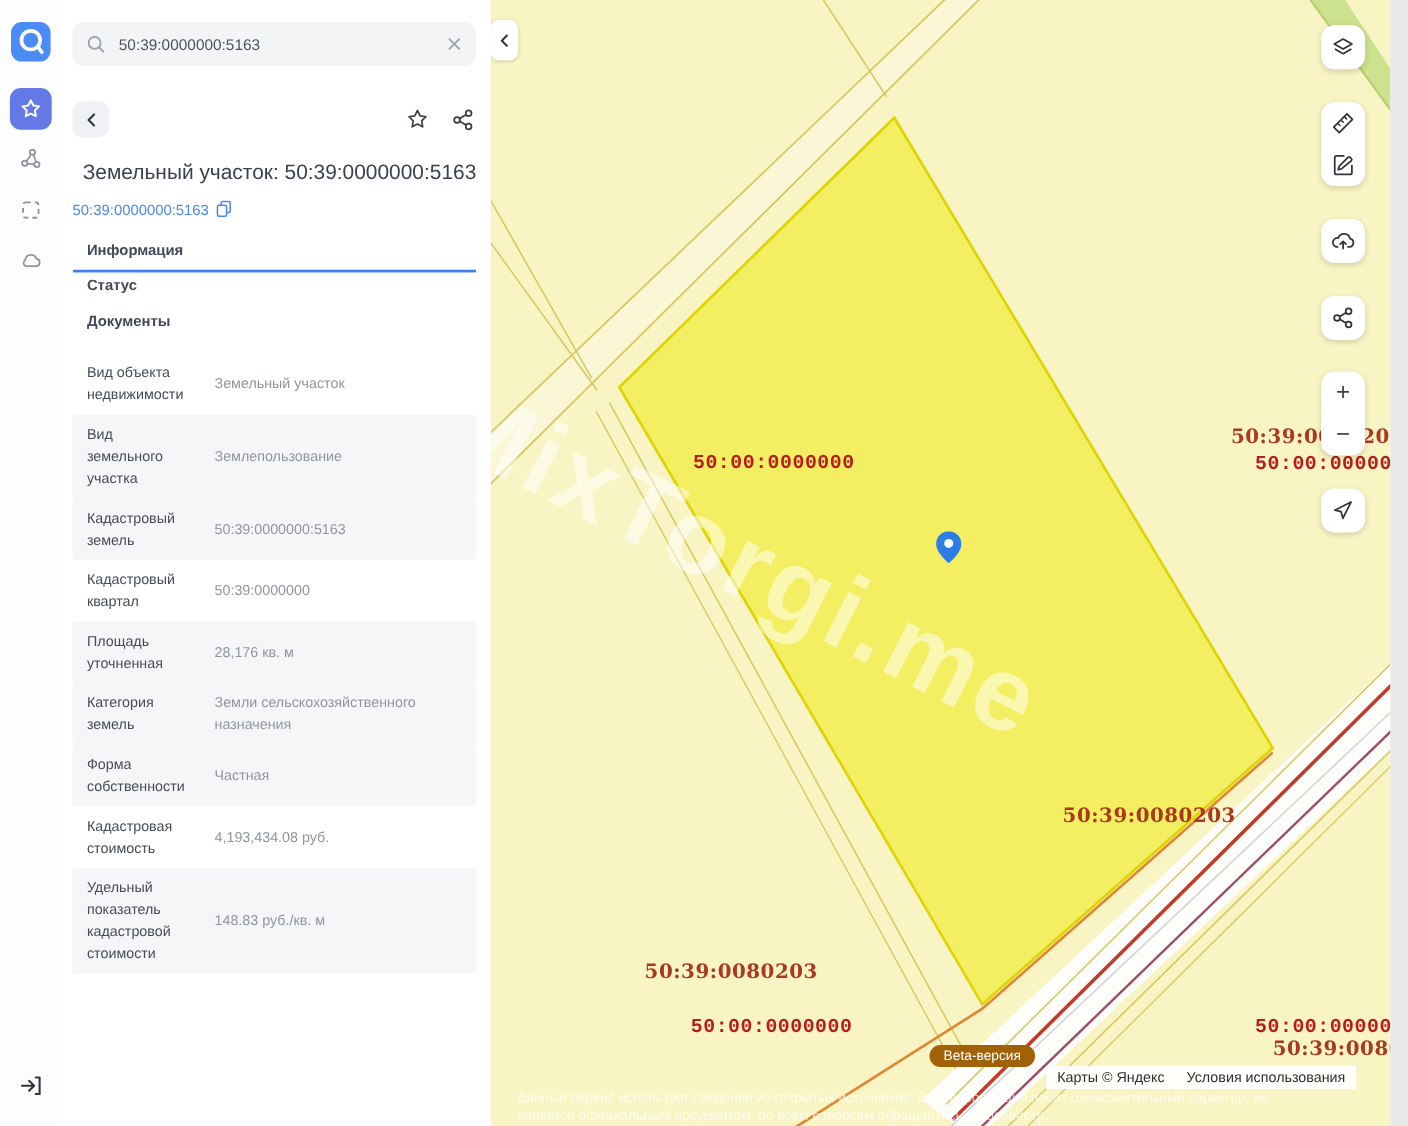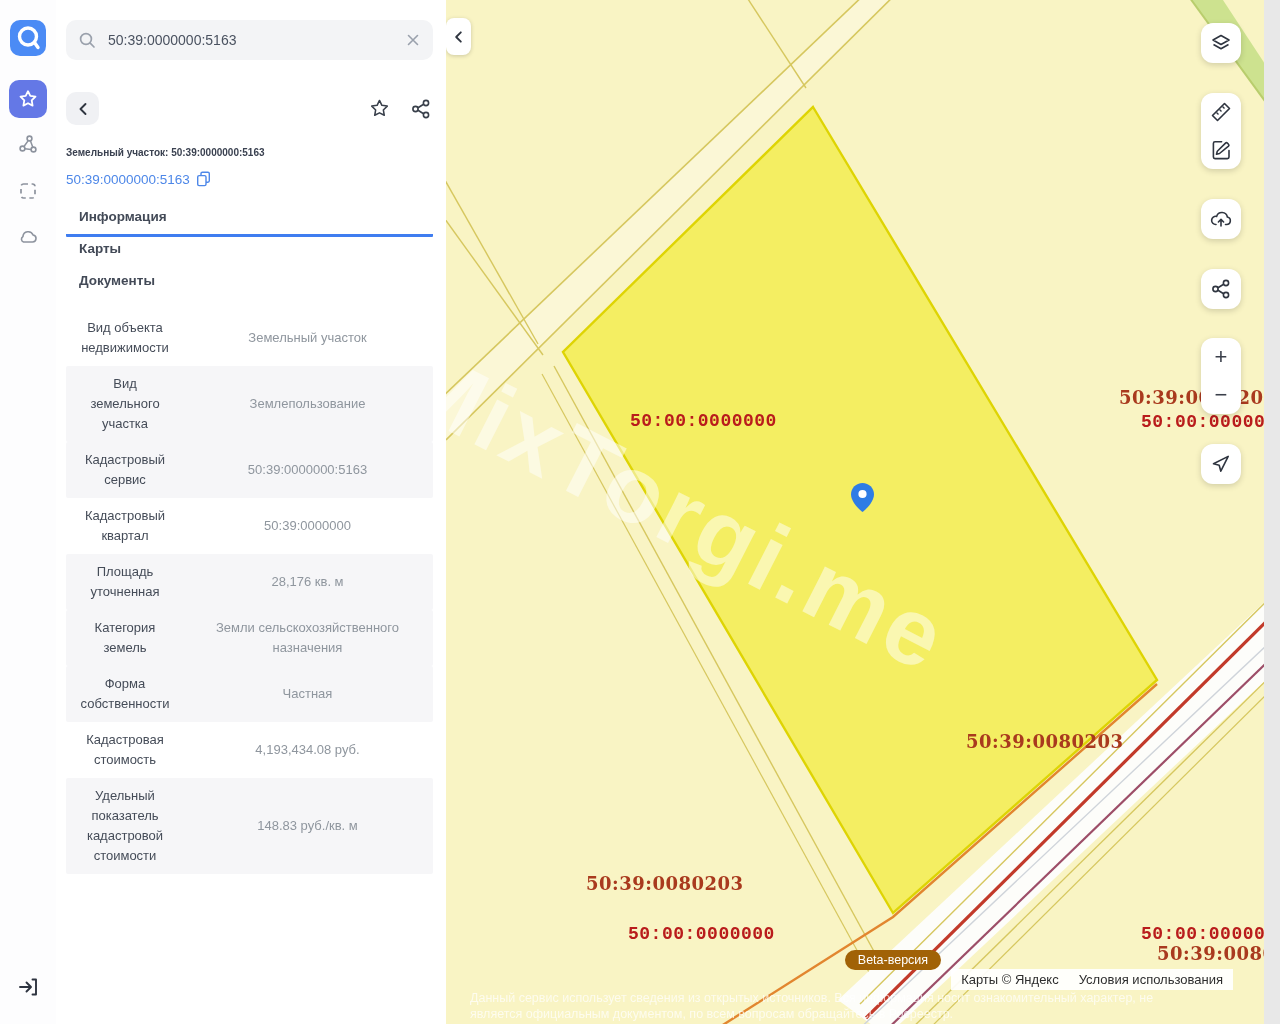--- a/index.html
+++ b/index.html
@@ -22,29 +22,29 @@
           align-items:center;padding:0 12px;gap:10px;}
   .search input{flex:1;border:none;background:transparent;outline:none;font-size:14px;
           color:#4a5260;font-family:"Liberation Sans",sans-serif;}
   .search .clear{cursor:pointer;display:flex;}
   .phead{display:flex;align-items:center;margin-top:32px;}
   .back-btn{width:33px;height:33px;border-radius:10px;background:#f0f1f4;display:flex;
             align-items:center;justify-content:center;cursor:pointer;}
   .phead .sp{flex:1;}
   .hicon{width:24px;height:24px;display:flex;align-items:center;justify-content:center;
          cursor:pointer;margin-left:18px;}
-  .ptitle{margin-top:22px;font-size:10px;font-weight:700;color:#3a4150;}
+  .ptitle{margin-top:22px;font-size:19px;font-weight:400;color:#3a4150;text-align:right;}
   .plink-row{margin-top:13px;display:flex;align-items:center;gap:6px;}
   .plink{font-size:13.5px;color:#4d87e8;text-decoration:none;cursor:pointer;}
   .copy{cursor:pointer;display:flex;}
   .tabs{display:flex;gap:4px;margin-top:22px;flex-direction:column;}
   .tab{padding:0 13px 10px 13px;font-size:13.5px;font-weight:700;color:#434a57;cursor:pointer;
        border-bottom:3px solid transparent;}
   .tab.active{border-bottom-color:#3f7df0;border-radius:0 0 1px 1px;}
-  .itable{margin-top:9px;text-align:center;}
+  .itable{margin-top:9px;}
   .irow{display:flex;padding:8px 13px;border-radius:2px;}
   .irow.alt{background:#f6f6f8;}
   .irow .lab{width:92px;flex:0 0 92px;font-size:13px;line-height:20px;color:#454c58;}
   .irow .val{flex:1;margin-left:24px;font-size:13px;line-height:20px;color:#8f969e;
              align-self:center;}
   
   .map{position:relative;flex:1;background:#f9f4c4;overflow:hidden;z-index:1;}
   .map svg.geo{position:absolute;left:0;top:0;}
   .watermark{position:absolute;left:-12px;top:326px;font-size:95px;font-weight:700;
              color:rgba(255,255,255,0.5);white-space:nowrap;transform:rotate(27deg);
@@ -158,35 +158,35 @@
       <span class="copy">
         <svg width="15" height="16" viewBox="0 0 15 16">
           <rect x="5" y="1.2" width="8.3" height="10" rx="1.4" fill="#fff" stroke="#4d87e8" stroke-width="1.4"></rect>
           <rect x="1.7" y="4.6" width="8.3" height="10" rx="1.4" fill="#fff" stroke="#4d87e8" stroke-width="1.4"></rect>
         </svg>
       </span>
     </div>
 
     <div class="tabs">
         <div class="tab active">Информация</div>
-        <div class="tab">Карты</div>
+        <div class="tab">Статус</div>
         <div class="tab">Документы</div>
       </div>
 
     <div class="itable">
         <div class="irow">
           <div class="lab">Вид объекта недвижимости</div>
           <div class="val">Земельный участок</div>
         </div>
         <div class="irow alt">
           <div class="lab">Вид земельного участка</div>
           <div class="val">Землепользование</div>
         </div>
         <div class="irow alt">
-          <div class="lab">Кадастровый сервис</div>
+          <div class="lab">Кадастровый земель</div>
           <div class="val">50:39:0000000:5163</div>
         </div>
         <div class="irow">
           <div class="lab">Кадастровый квартал</div>
           <div class="val">50:39:0000000</div>
         </div>
         <div class="irow alt">
           <div class="lab">Площадь уточненная</div>
           <div class="val">28,176 кв. м</div>
         </div>

